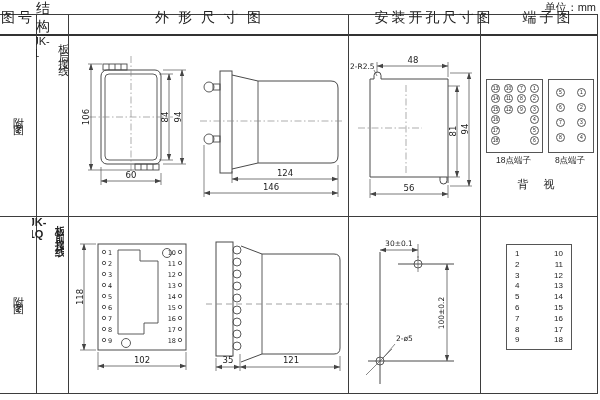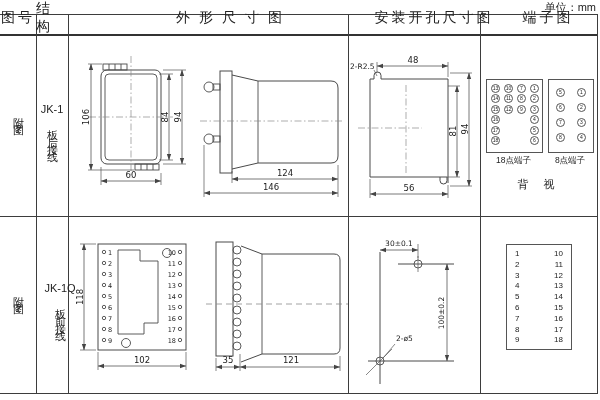--- a/index.html
+++ b/index.html
@@ -12,21 +12,21 @@
   
   .hcell{position:absolute;top:8px;height:20px;display:flex;align-items:center;justify-content:center;
          font-size:14px;color:#222;font-family:Liberation Mono, monospace;}
   .sp2{letter-spacing:3px;}
   .sp8{letter-spacing:9px;text-indent:9px;}
   .unit{position:absolute;top:0;right:4px;height:13px;font-size:11px;color:#222;}
   
   .cell{position:absolute;overflow:hidden;}
   .figcol{display:flex;align-items:center;justify-content:center;}
   .vtext{writing-mode:vertical-lr;text-orientation:upright;letter-spacing:7px;font-size:11px;color:#222;}
-  .structcol{display:flex;flex-direction:column;align-items:center;justify-content:center;gap:6px;}
+  .structcol{display:flex;flex-direction:row;justify-content:center;gap:6px;}
   .model{font-size:11px;color:#222;}
   
   .tbox{position:absolute;border:1px solid #555;background:#fff;}
   .tgrid18{display:flex;gap:2px;padding:3px 3px;}
   .tcol{display:flex;flex-direction:column;}
   .tslot{width:11px;height:10.5px;display:flex;align-items:center;justify-content:center;}
   .circ{width:9px;height:9px;border:0.8px solid #555;border-radius:50%;display:flex;align-items:center;
         justify-content:center;font-size:5px;line-height:5px;color:#222;box-sizing:border-box;}
   .tgrid8{display:flex;gap:10px;padding:5px 6px;}
   .tslot8{width:11px;height:15px;display:flex;align-items:center;justify-content:center;}
@@ -67,21 +67,21 @@
 <div class="hline" style="top:216px;left:0;width:598px;"></div>
 <div class="hline" style="top:393px;left:0;width:598px;"></div>
 <div class="vline" style="top:14px;height:379px;left:36px;"></div>
 <div class="vline" style="top:14px;height:379px;left:68px;"></div>
 <div class="vline" style="top:14px;height:379px;left:348px;"></div>
 <div class="vline" style="top:14px;height:379px;left:480px;"></div>
 <div class="vline" style="top:14px;height:379px;left:597px;"></div>
 
 <div class="hcell sp2" style="left:0;width:36px;">图号</div>
 <div class="hcell sp2" style="left:36px;width:32px;">结构</div>
-<div class="hcell sp8" style="left:68px;width:280px;margin-left:21px;">外形尺寸图</div>
+<div class="hcell sp8" style="left:68px;width:280px;">外形尺寸图</div>
 <div class="hcell sp2" style="left:348px;width:132px;padding-left:20px;">安装开孔尺寸图</div>
 <div class="hcell sp2" style="left:480px;width:136px;">端子图</div>
 
 <div class="cell figcol" style="left:0;top:35px;width:36px;height:181px;">
   <div class="vtext">附图2</div>
 </div>
 <div class="cell structcol" style="left:36px;top:35px;width:32px;height:181px;">
   <div class="model">JK-1</div>
   <div class="vtext">板后接线</div>
 </div>
@@ -253,21 +253,21 @@
     </div>
   </div>
   <div class="tlabel" style="left:6px;top:120px;width:55px;">18点端子</div>
   <div class="tlabel" style="left:66px;top:120px;width:48px;">8点端子</div>
   <div class="viewlabel" style="top:142px;">背 视</div>
 </div>
 
 <div class="cell figcol" style="left:0;top:216px;width:36px;height:177px;">
   <div class="vtext">附图2</div>
 </div>
-<div class="cell structcol" style="left:44px;top:216px;width:32px;height:177px;">
+<div class="cell structcol" style="left:32px;top:216px;width:32px;height:177px;font-weight:bold;">
   <div class="model">JK-1Q</div>
   <div class="vtext">板前接线</div>
 </div>
 
 <div class="cell" style="left:68px;top:216px;width:280px;height:177px;">
 
   <svg style="left:6px;top:18px;" width="128" height="150" viewBox="0 0 128 150">
     <rect class="dr" x="24" y="10" width="88" height="106"></rect>
     <path class="drf" d="M44,16 h22 v11 h18 v62 h-14 v11 h-26 z"></path>
     <circle class="drf" cx="93" cy="19" r="4.5"></circle>

